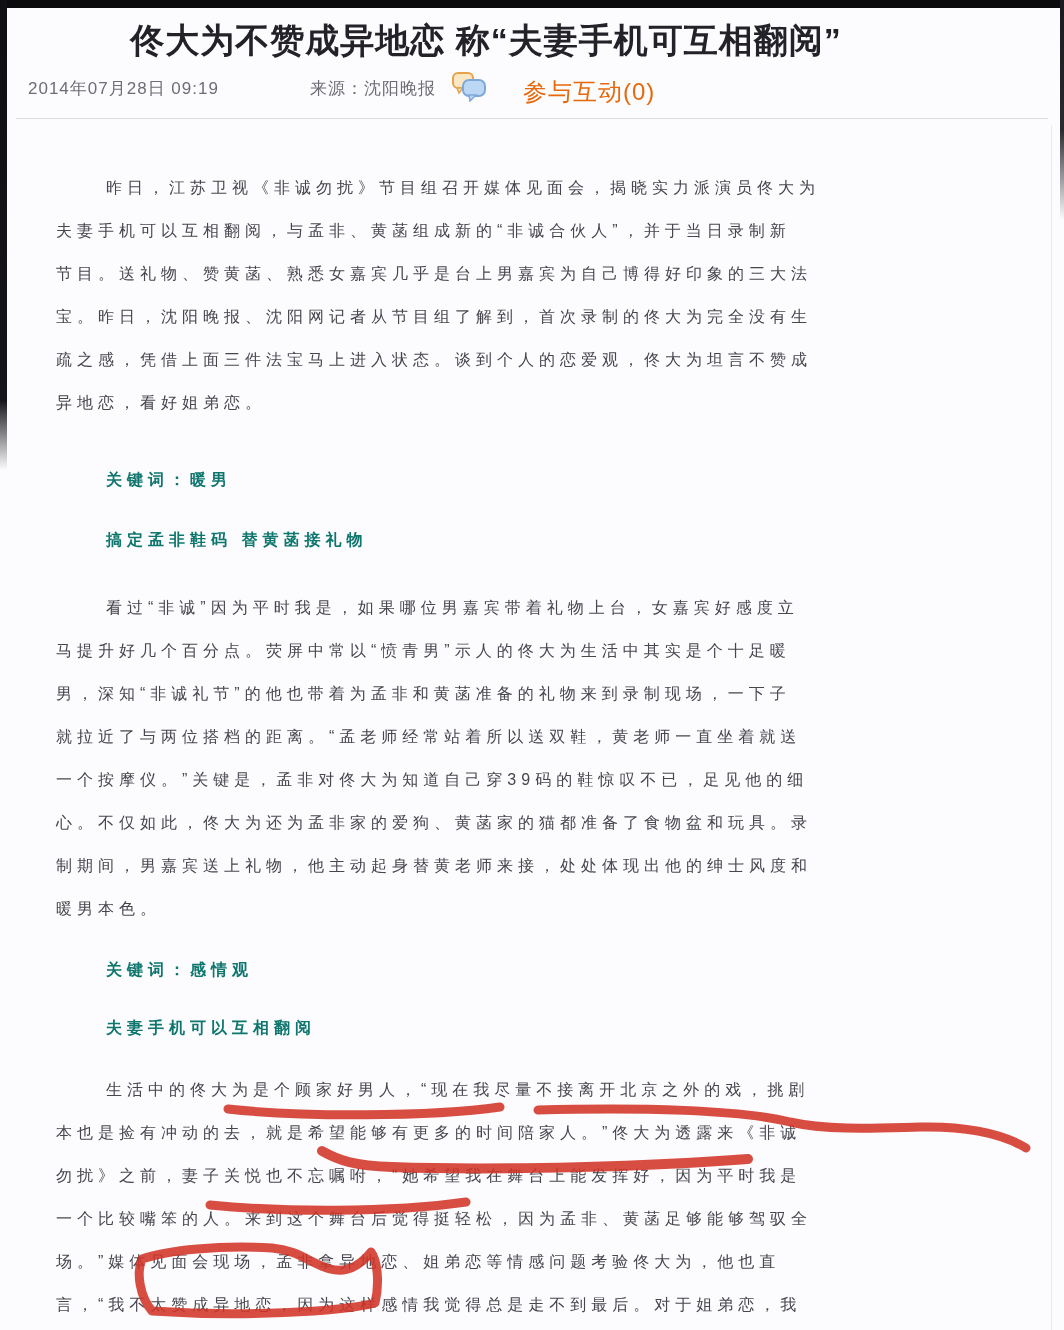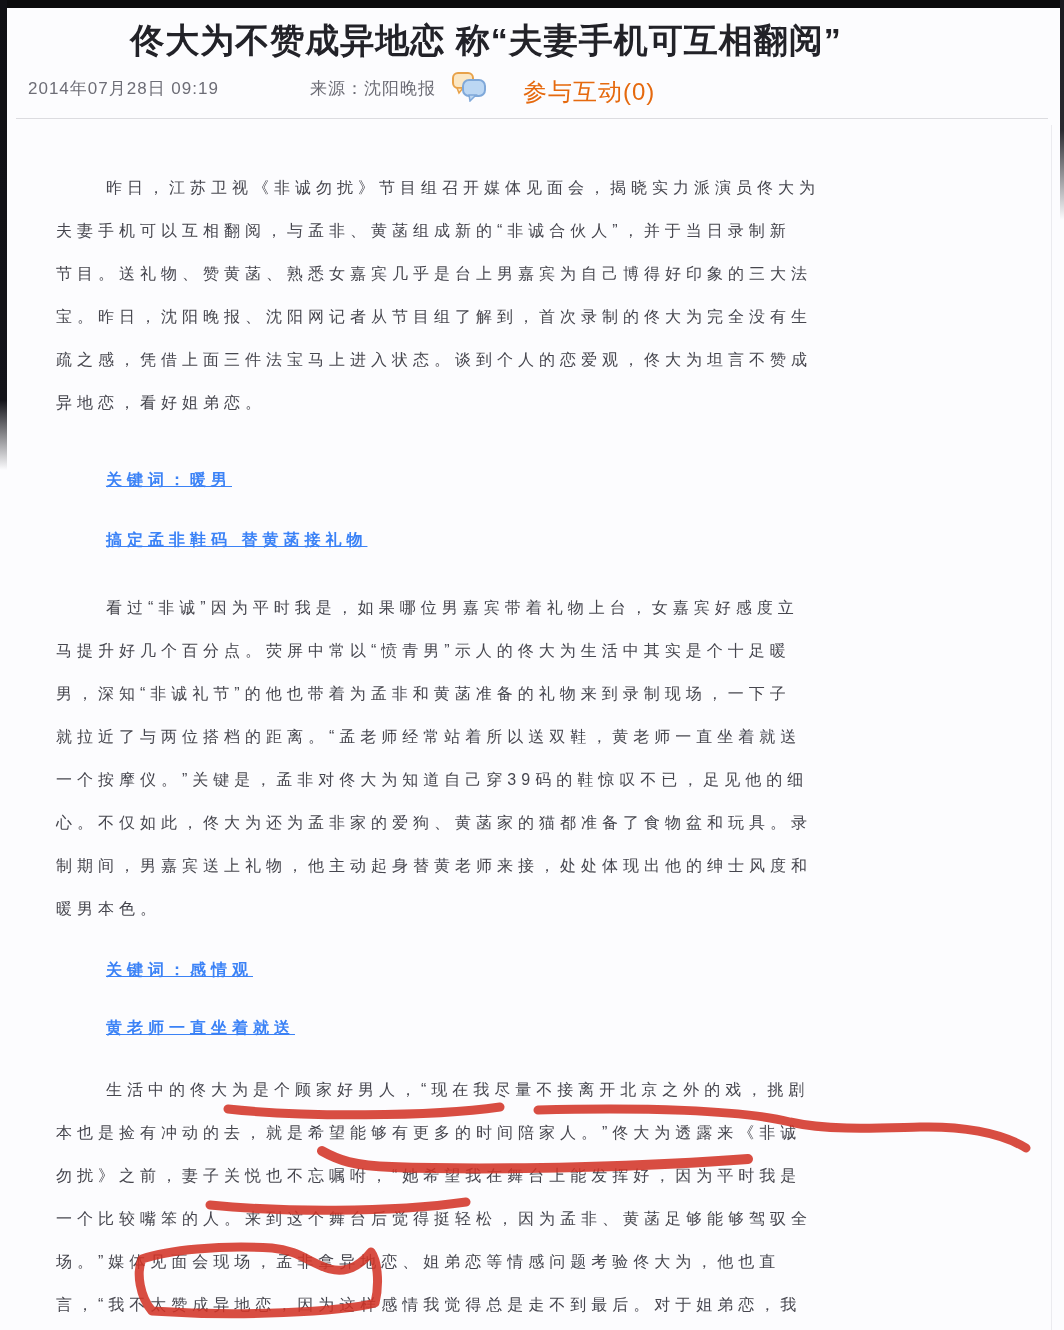--- a/index.html
+++ b/index.html
@@ -32,21 +32,21 @@
   }
   .divider{position:absolute;left:16px;top:118px;width:1032px;height:1px;background:#dcdce0;}
 
   
   .art{position:absolute;left:56px;top:0;width:975px;z-index:1;}
   .line{
     position:absolute;left:0;white-space:nowrap;
     font-size:16px;letter-spacing:5px;color:#46464e;line-height:43px;height:43px;
   }
   .line.first{padding-left:50px;}
-  .hline{font-weight:bold;color:#3b82f6;text-decoration:underline;}
+  .hline{font-weight:bold;color:#0f766e;}
 
   .marks{position:absolute;left:0;top:0;width:1064px;height:1330px;z-index:6;pointer-events:none;}
   .marks path{stroke:#d23226;fill:none;stroke-linecap:round;stroke-linejoin:round;opacity:.87;}
 </style>
 </head>
 <body>
 
 <div class="topbar"></div>
 <div class="leftstrip"></div>
 <div class="rightstrip"></div>
@@ -87,21 +87,21 @@
   <div class="line first" style="top:586px">看过“非诚”因为平时我是，如果哪位男嘉宾带着礼物上台，女嘉宾好感度立</div>
   <div class="line" style="top:629px">马提升好几个百分点。荧屏中常以“愤青男”示人的佟大为生活中其实是个十足暖</div>
   <div class="line" style="top:672px">男，深知“非诚礼节”的他也带着为孟非和黄菡准备的礼物来到录制现场，一下子</div>
   <div class="line" style="top:715px">就拉近了与两位搭档的距离。“孟老师经常站着所以送双鞋，黄老师一直坐着就送</div>
   <div class="line" style="top:758px">一个按摩仪。”关键是，孟非对佟大为知道自己穿39码的鞋惊叹不已，足见他的细</div>
   <div class="line" style="top:801px">心。不仅如此，佟大为还为孟非家的爱狗、黄菡家的猫都准备了食物盆和玩具。录</div>
   <div class="line" style="top:844px">制期间，男嘉宾送上礼物，他主动起身替黄老师来接，处处体现出他的绅士风度和</div>
   <div class="line" style="top:887px">暖男本色。</div>
 
   <div class="line first hline" style="top:948px">关键词：感情观</div>
-  <div class="line first hline" style="top:1006px">黄老师一直坐着就送</div>
+  <div class="line first hline" style="top:1006px">夫妻手机可以互相翻阅</div>
 
   <div class="line first" style="top:1068px">生活中的佟大为是个顾家好男人，“现在我尽量不接离开北京之外的戏，挑剧</div>
   <div class="line" style="top:1111px">本也是捡有冲动的去，就是希望能够有更多的时间陪家人。”佟大为透露来《非诚</div>
   <div class="line" style="top:1154px">勿扰》之前，妻子关悦也不忘嘱咐，“她希望我在舞台上能发挥好，因为平时我是</div>
   <div class="line" style="top:1197px">一个比较嘴笨的人。来到这个舞台后觉得挺轻松，因为孟非、黄菡足够能够驾驭全</div>
   <div class="line" style="top:1240px">场。”媒体见面会现场，孟非拿异地恋、姐弟恋等情感问题考验佟大为，他也直</div>
   <div class="line" style="top:1283px">言，“我不太赞成异地恋，因为这样感情我觉得总是走不到最后。对于姐弟恋，我</div>
 </div>
 
 <svg class="marks" viewBox="0 0 1064 1330">

